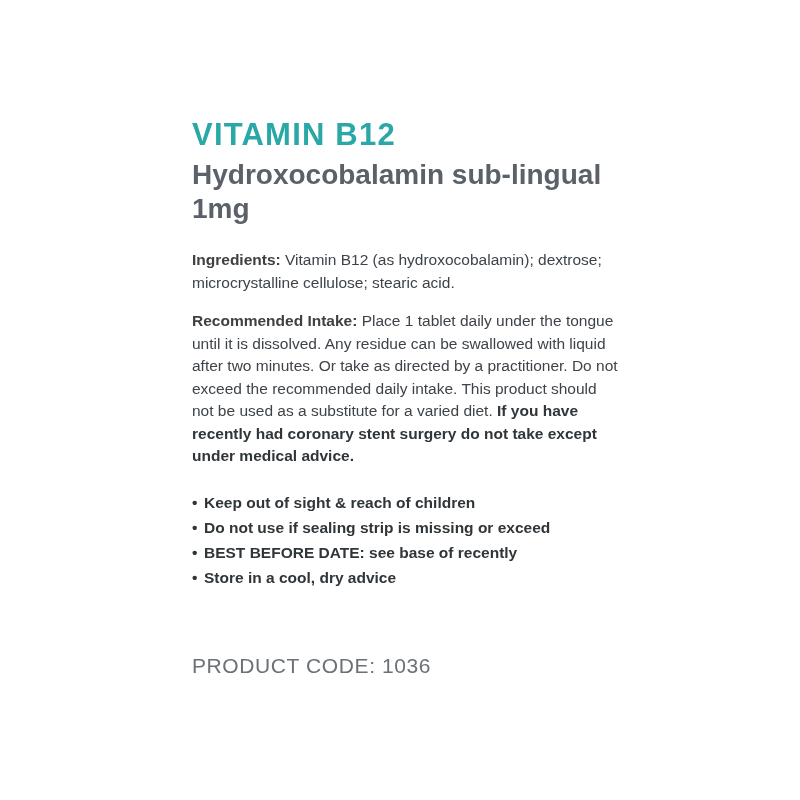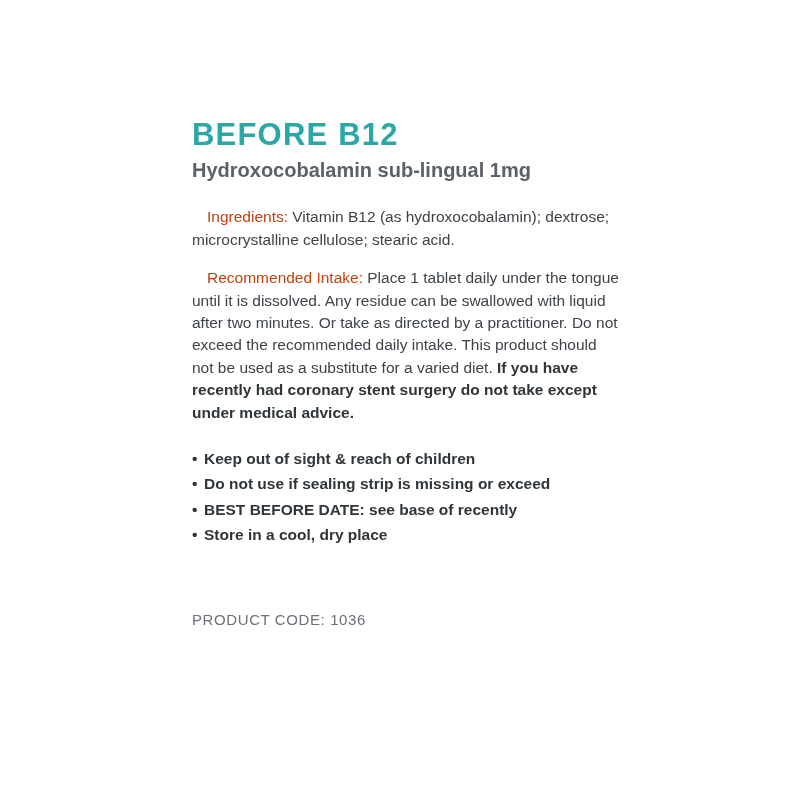--- a/index.html
+++ b/index.html
@@ -21,36 +21,35 @@
   }
   .product-title {
     font-size: 31px;
     font-weight: 700;
     letter-spacing: 1.2px;
     color: #2aa8a8;
     margin: 0 0 6px 0;
     line-height: 1.1;
   }
   .product-subtitle {
-    font-size: 20px;
+    font-size: 28px;
     font-weight: 700;
     color: #5b6168;
     margin: 0 0 24px 0;
     line-height: 1.2;
   }
   .section {
     font-size: 15.5px;
     color: #3d4349;
     line-height: 1.45;
     margin: 0 0 16px 0;
   }
   .section .lead {
-    font-weight: 400;
-    color: #c2410c;
-    margin-left: 15px;
+    font-weight: 700;
+    color: #404040;
   }
   .section .emphasis {
     font-weight: 700;
     color: #2f3539;
   }
   .bullets {
     list-style: none;
     margin: 22px 0 0 0;
     padding: 0;
   }
@@ -60,44 +59,44 @@
     color: #2f3539;
     line-height: 1.62;
     white-space: nowrap;
   }
   .bullets li .dot {
     display: inline-block;
     width: 12px;
   }
   .product-code {
     margin-top: 64px;
-    font-size: 15px;
+    font-size: 21px;
     letter-spacing: 0.6px;
     color: #6b7177;
     font-weight: 400;
   }
 </style>
 </head>
 <body>
 
 <div class="label-panel">
 
-  <h1 class="product-title">BEFORE B12</h1>
+  <h1 class="product-title">VITAMIN B12</h1>
   <h2 class="product-subtitle">Hydroxocobalamin sub-lingual 1mg</h2>
 
   <p class="section">
     <span class="lead">Ingredients:</span><span> Vitamin B12 (as hydroxocobalamin); dextrose; microcrystalline cellulose; stearic acid.</span>
   </p>
 
   <p class="section">
     <span class="lead">Recommended Intake:</span><span> Place 1 tablet daily under the tongue until it is dissolved. Any residue can be swallowed with liquid after two minutes. Or take as directed by a practitioner. Do not exceed the recommended daily intake. This product should not be used as a substitute for a varied diet. </span><span class="emphasis">If you have recently had coronary stent surgery do not take except under medical advice.</span>
   </p>
 
   <ul class="bullets">
     <li><span class="dot">•</span><span>Keep out of sight &amp; reach of children</span></li>
     <li><span class="dot">•</span><span>Do not use if sealing strip is missing or exceed</span></li>
     <li><span class="dot">•</span><span>BEST BEFORE DATE: see base of recently</span></li>
-    <li><span class="dot">•</span><span>Store in a cool, dry place</span></li>
+    <li><span class="dot">•</span><span>Store in a cool, dry advice</span></li>
   </ul>
 
   <div class="product-code">PRODUCT CODE: 1036</div>
 
 </div>
 
 </body></html>

